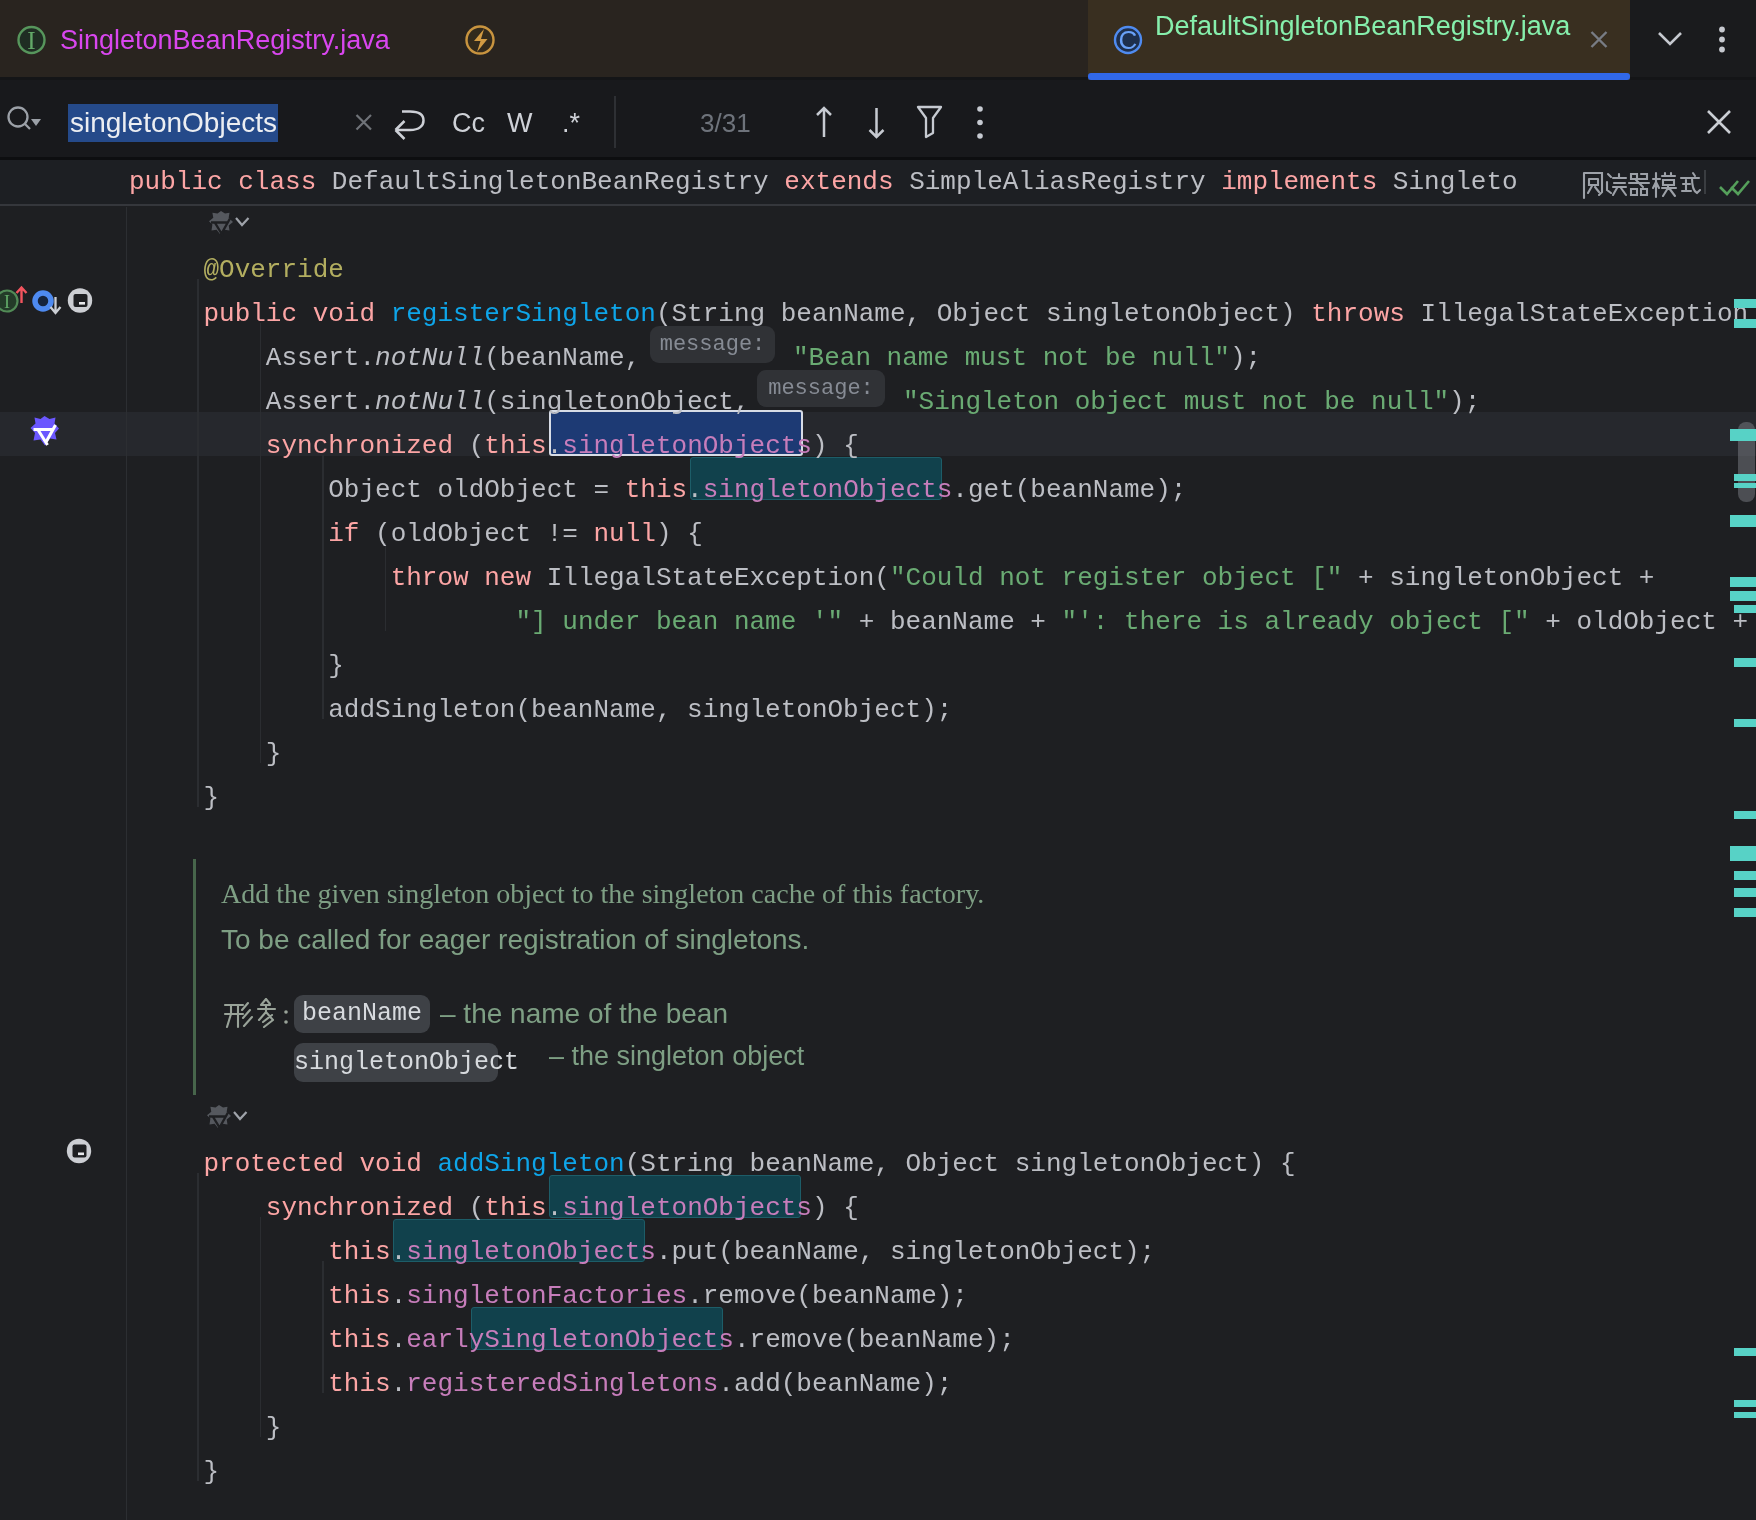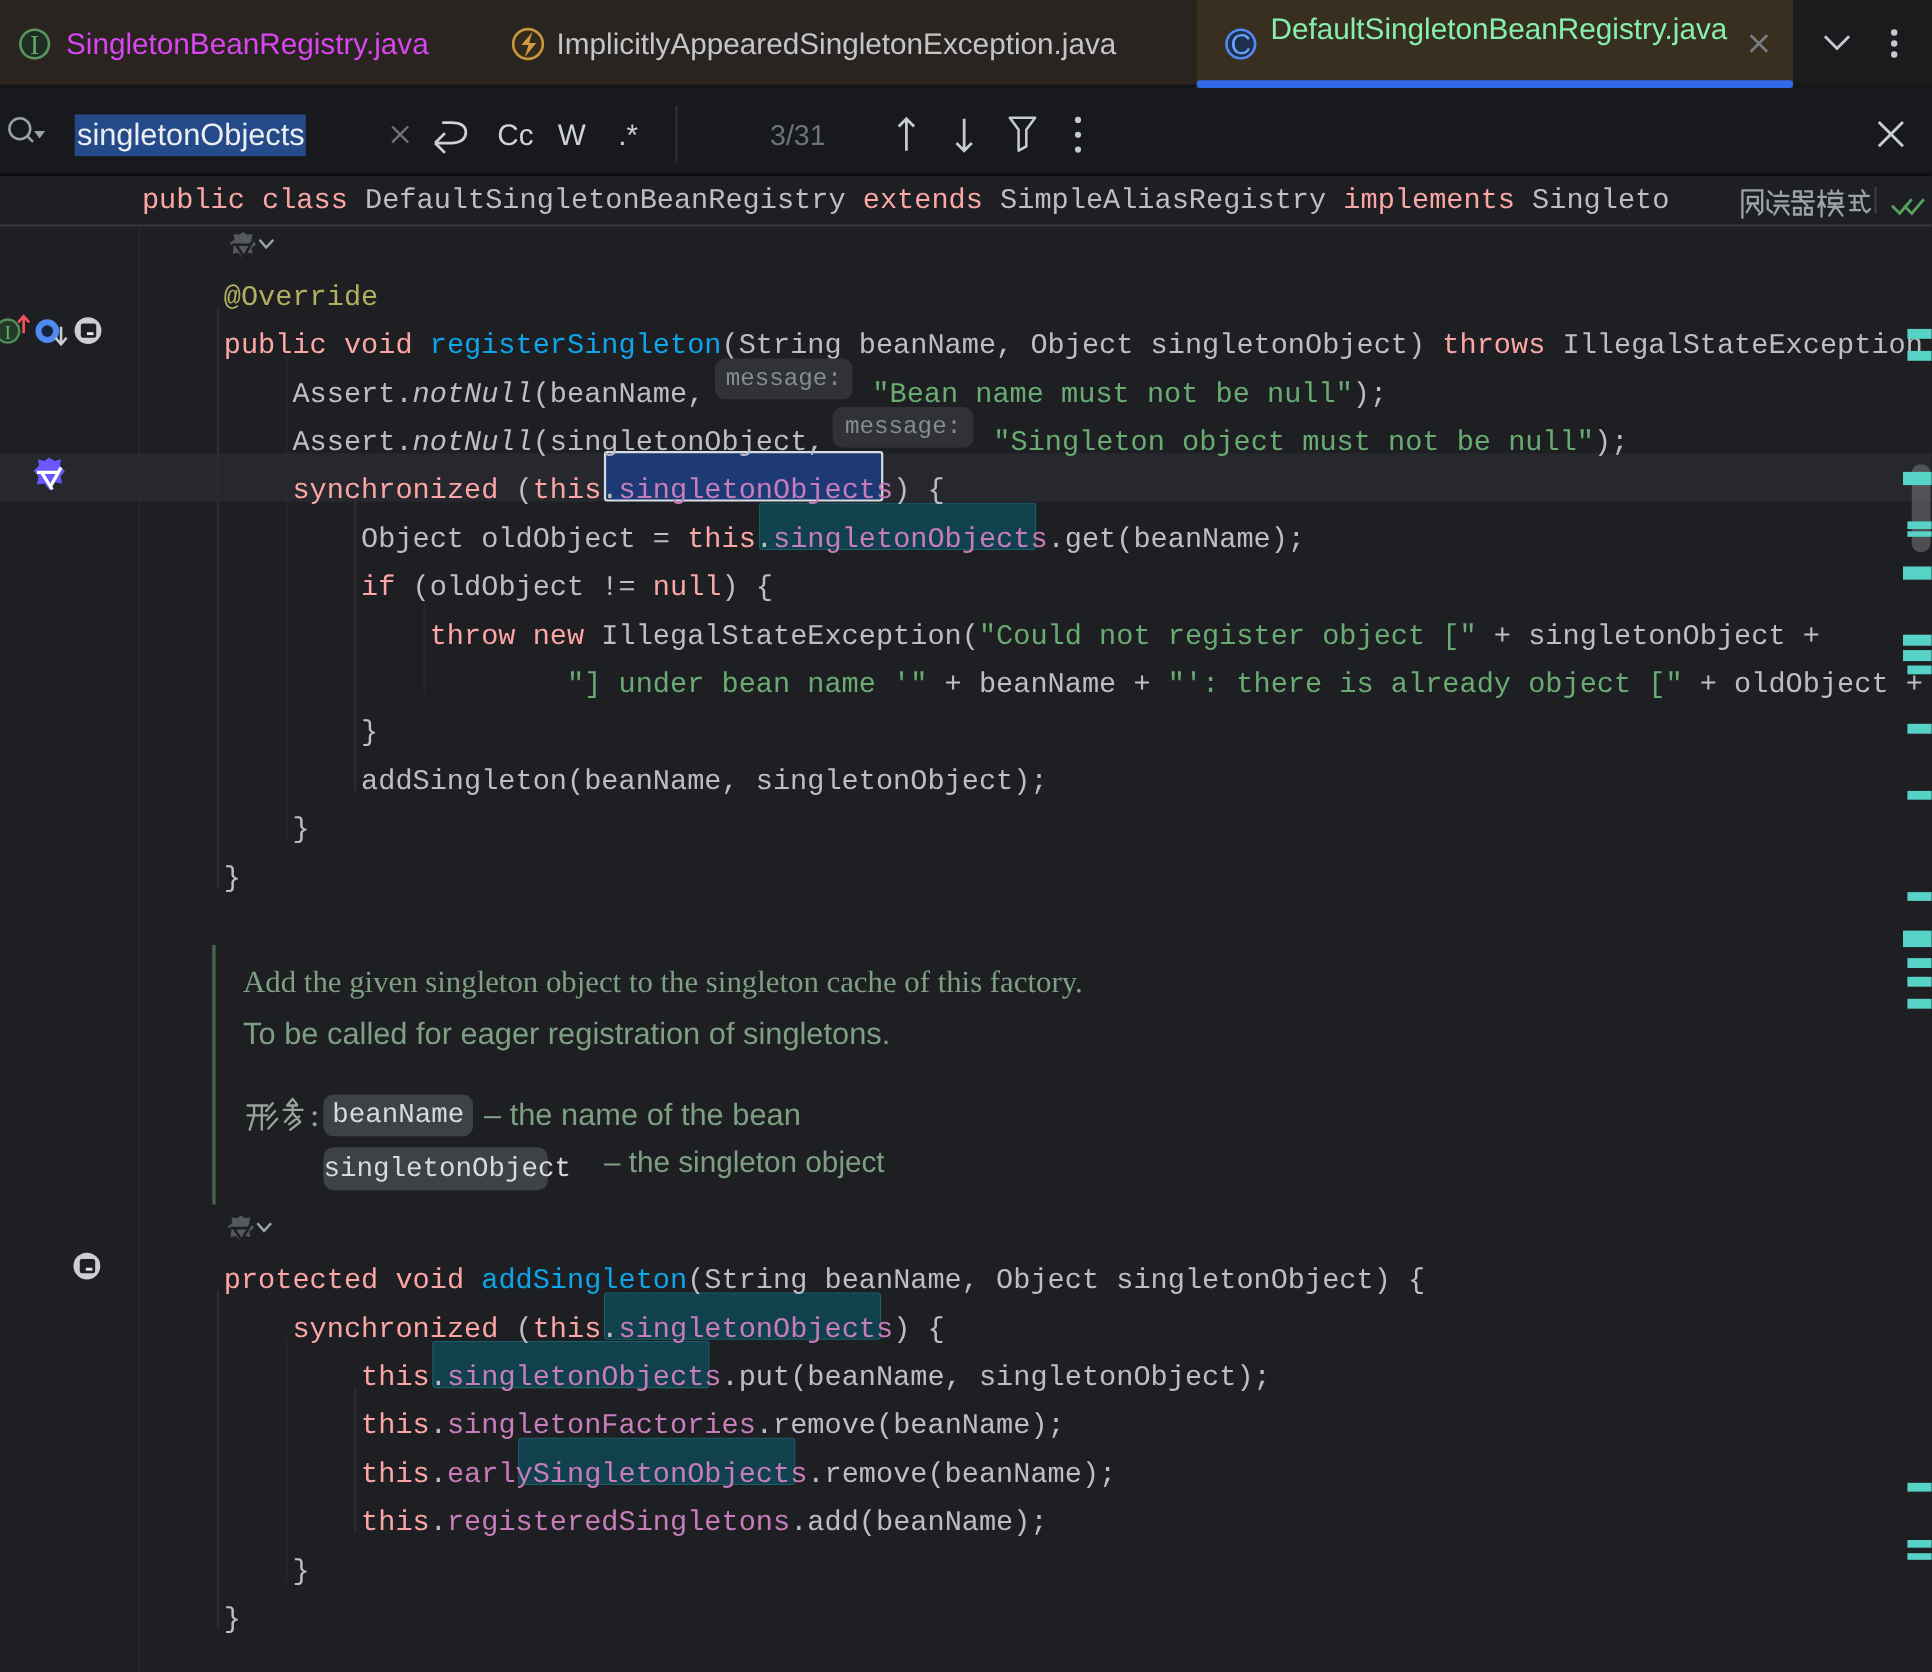--- a/index.html
+++ b/index.html
@@ -102,21 +102,20 @@
 
 <div class="abs" style="left:1738px;top:422px;width:17px;height:80px;border-radius:8px;background:rgba(152,155,162,.38);z-index:7;"></div>
 
 <div id="tabbar" class="abs" style="left:0;top:0;width:1756px;height:80px;background:#29241f;z-index:10;">
   <div class="abs" style="left:1630px;top:0;width:126px;height:80px;background:#1a1b1d;"></div>
   <div class="abs" style="left:0;top:77px;width:1088px;height:3px;background:#141517;"></div>
   <div class="abs" style="left:1630px;top:77px;width:126px;height:3px;background:#141517;"></div>
   <div class="abs" style="left:1088px;top:0;width:542px;height:80px;background:#392f20;"></div>
   <div class="abs" style="left:1088px;top:73px;width:542px;height:7px;background:#3168e8;border-radius:3px;"></div>
   <div class="abs" style="left:60px;top:26px;font:27px/29px 'Liberation Sans';color:#d946ef;">SingletonBeanRegistry.java</div>
-  <div class="abs" style="left:506px;top:26px;font:27px/29px 'Liberation Sans';color:#c2c6cc;">ImplicitlyAppearedSingletonException.java</div>
   <div class="abs" style="left:1155px;top:12px;font:27px/29px 'Liberation Sans';color:#86efac;">DefaultSingletonBeanRegistry.java</div>
   <svg width="1756" height="80" viewBox="0 0 1756 80" style="left:0;top:0;">
     <circle cx="31.5" cy="40" r="13" fill="#1f2d23" stroke="#57965c" stroke-width="2.4"></circle>
     <text x="31.5" y="49" font-family="Liberation Serif" font-size="25" fill="#62a868" text-anchor="middle">I</text>
     <circle cx="480" cy="40" r="13.5" fill="#322a1c" stroke="#c8943f" stroke-width="2.4"></circle>
     <path d="M484,29 l-10,12 h6.5 l-3.5,11 l10.5,-13 h-6.5 z" fill="#d29b43"></path>
     <circle cx="1128" cy="40" r="13" fill="#1e2f4d" stroke="#4f8bf0" stroke-width="2.4"></circle>
     <text x="1128" y="49" font-family="Liberation Sans" font-size="26" fill="#6aa1f8" text-anchor="middle">C</text>
     <path d="M1591.5,32 L1606.5,47 M1606.5,32 L1591.5,47" stroke="#787c84" stroke-width="2.4" fill="none"></path>
     <path d="M1659,33 L1670,44 L1681,33" stroke="#c6c9cf" stroke-width="2.6" fill="none"></path>

